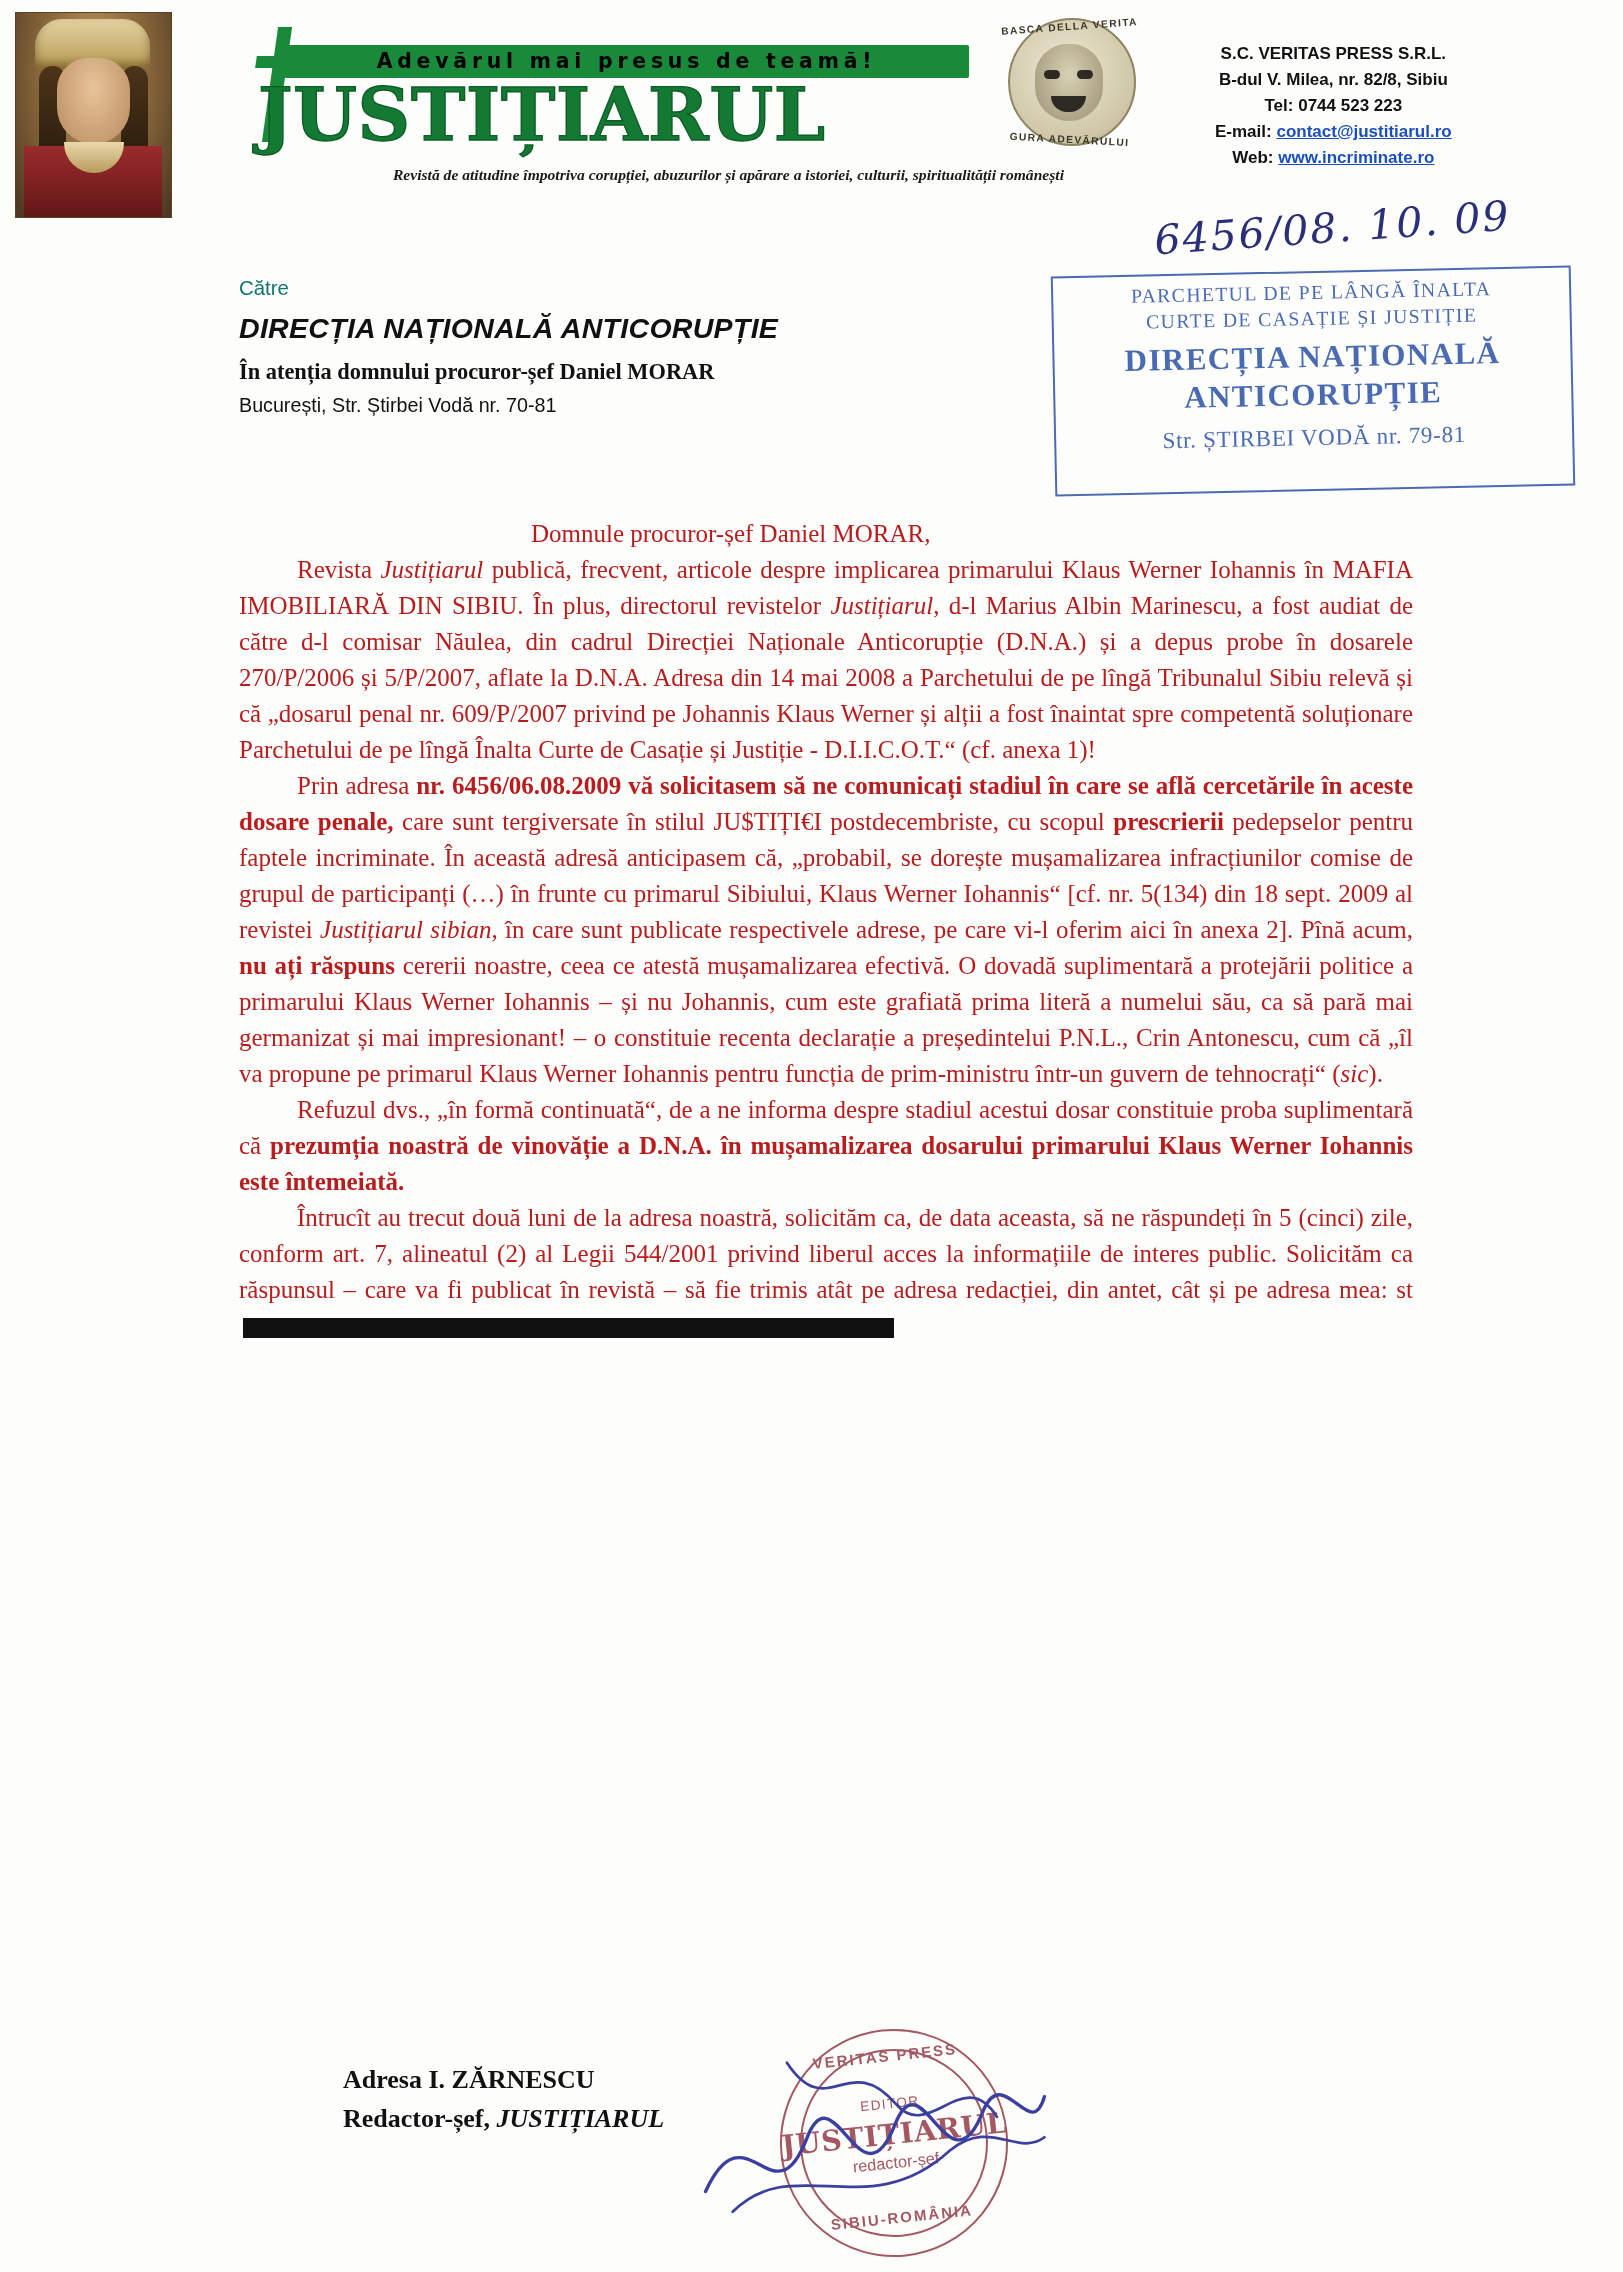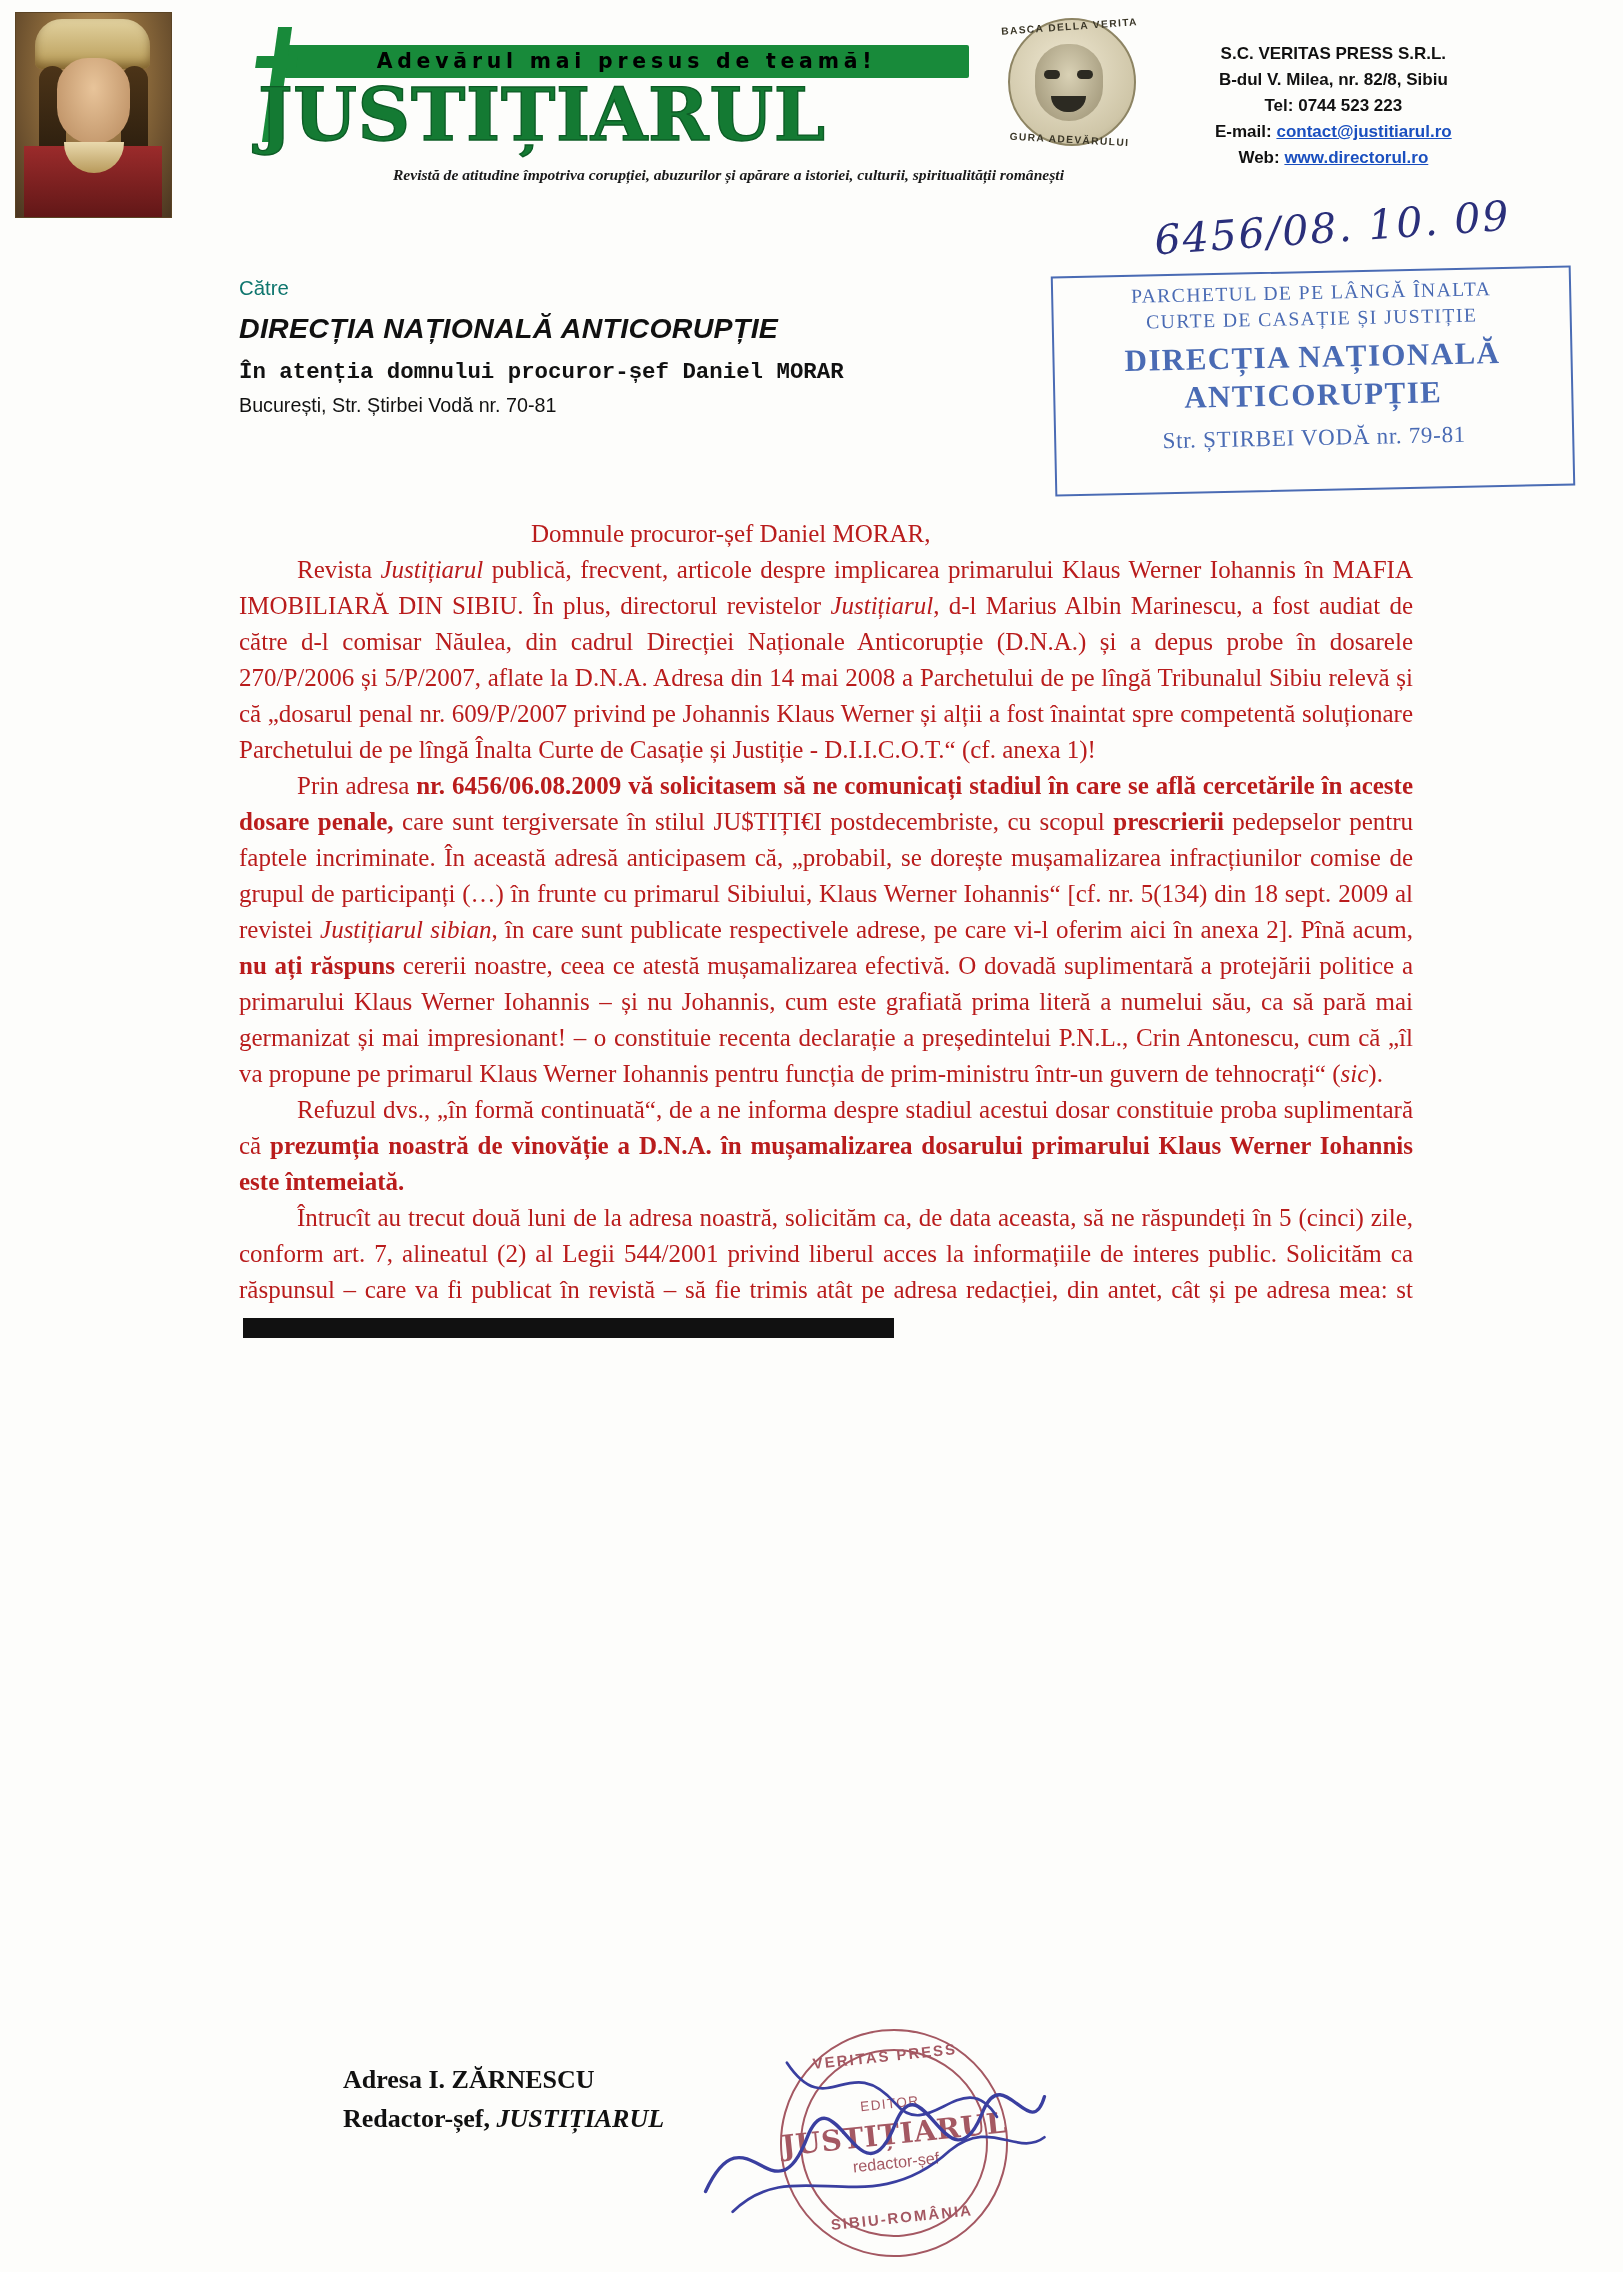--- a/index.html
+++ b/index.html
@@ -225,21 +225,21 @@
     font-family: "Liberation Sans", sans-serif;
     font-style: italic;
     font-weight: 700;
     font-size: 28.5px;
     letter-spacing: 0.3px;
     color: #111;
     margin-bottom: 13.6px;
     white-space: nowrap;
   }
   .addr .attn {
-    font-family: Liberation Mono, monospace;
+    font-family: Liberation Serif, serif;
     font-weight: 700;
     font-size: 22.4px;
     color: #111;
     margin-bottom: 9.5px;
     white-space: nowrap;
   }
   .addr .city {
     font-family: "Liberation Sans", sans-serif;
     font-size: 19.7px;
     color: #111;
@@ -434,21 +434,21 @@
     <div class="contact">
       <div class="line">S.C. VERITAS PRESS S.R.L.</div>
       <div class="line">B-dul V. Milea, nr. 82/8, Sibiu</div>
       <div class="line">Tel: 0744 523 223</div>
       <div class="line">
         <span>E-mail:</span>
         <a href="#">contact@justitiarul.ro</a>
       </div>
       <div class="line">
         <span>Web:</span>
-        <a href="#">www.directorul.ro</a>
+        <a href="#">www.incriminate.ro</a>
       </div>
     </div>
   </div>
 
   <div class="addr">
     <div class="catre">Către</div>
     <div class="dest">DIRECȚIA NAȚIONALĂ ANTICORUPȚIE</div>
     <div class="attn">În atenția domnului procuror-șef Daniel MORAR</div>
     <div class="city">București, Str. Știrbei Vodă nr. 70-81</div>
   </div>

